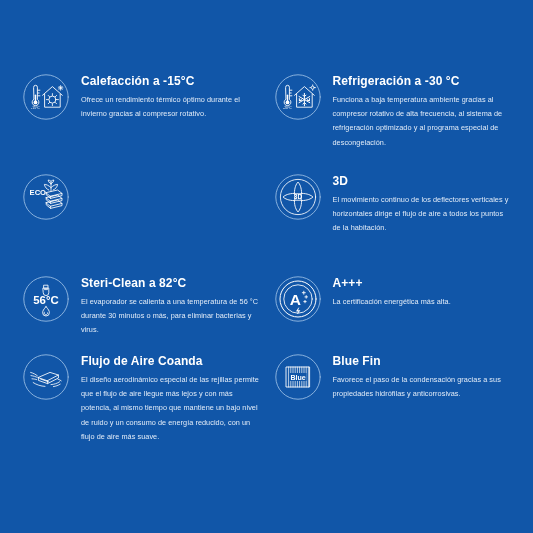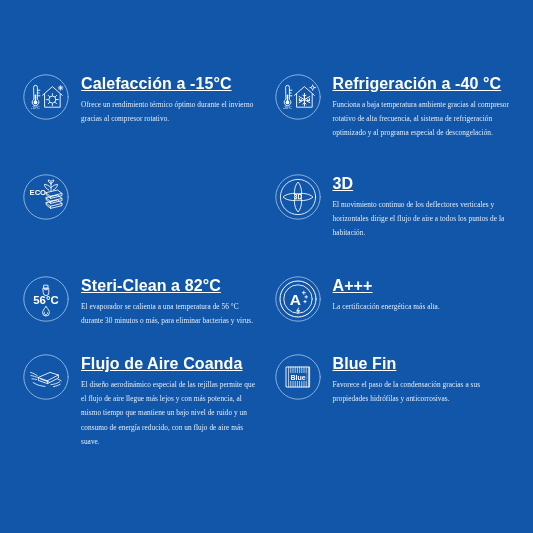--- a/index.html
+++ b/index.html
@@ -38,35 +38,33 @@
     flex:0 0 auto;
     width:48px; height:48px;
     margin-top:1px;
   }
   .icon-wrap svg { display:block; width:48px; height:48px; }
 
   .copy { flex:1 1 auto; min-width:0; padding-top:2px; }
 
   .f-title {
     color:#ffffff;
-    font-size:16px;
+    font-size:12px;
     font-weight:bold;
     letter-spacing:0.1px;
     line-height:1.25;
     margin-bottom:4px;
     white-space:nowrap;
-    text-decoration:underline;
   }
   .f-body {
     color:#e2ecf8;
     font-size:7.3px;
     font-weight:normal;
     line-height:1.95;
     letter-spacing:0.05px;
-    font-family:Liberation Serif, serif;
   }
 </style>
 </head>
 <body>
 
 <div id="board">
   <div class="grid">
 
     <div class="feature row-a">
       <div class="icon-wrap">
@@ -117,21 +115,21 @@
             <path d="M25.3 25.6 l0.15 2.25 l2.0 -1.0 M35.5 25.6 l-0.15 2.25 l-2.0 -1.0"></path>
             <path d="M25.3 27.6 l2.15 -0.4 M35.5 27.6 l-2.15 -0.4"></path>
           </g>
           <g stroke-width="0.8">
             <circle cx="38.7" cy="14.6" r="1.5"></circle>
             <path d="M38.7 11.8 v1.0 M38.7 16.4 v1.0 M35.9 14.6 h1.0 M40.5 14.6 h1.0"></path>
           </g>
         </svg>
       </div>
       <div class="copy">
-        <div class="f-title">Refrigeración a -40 °C</div>
+        <div class="f-title">Refrigeración a -30 °C</div>
         <div class="f-body">Funciona a baja temperatura ambiente gracias al compresor rotativo de alta frecuencia, al sistema de refrigeración optimizado y al programa especial de descongelación.</div>
       </div>
     </div>
 
     <div class="feature row-b">
       <div class="icon-wrap">
         <svg viewBox="0 0 48 48" fill="none" stroke="#ffffff" stroke-width="0.9" stroke-linecap="round" stroke-linejoin="round">
           <circle cx="24" cy="24" r="22.2" stroke="#9dc0e6" stroke-width="0.85"></circle>
 
           <g stroke-width="0.85">

